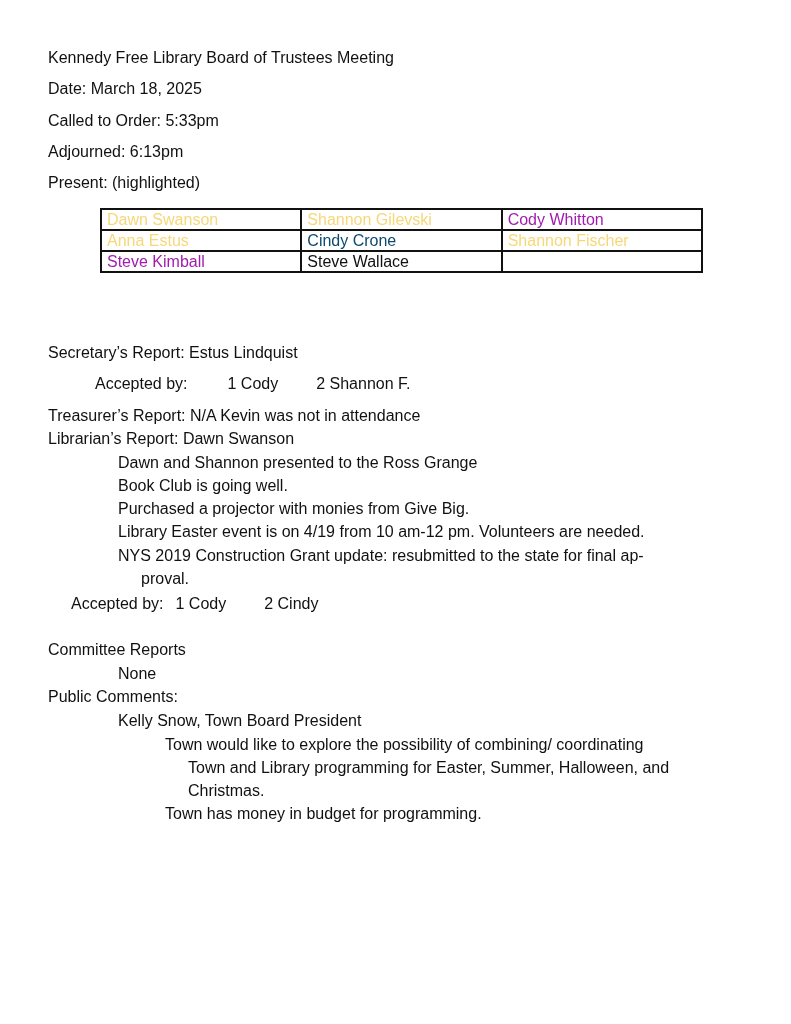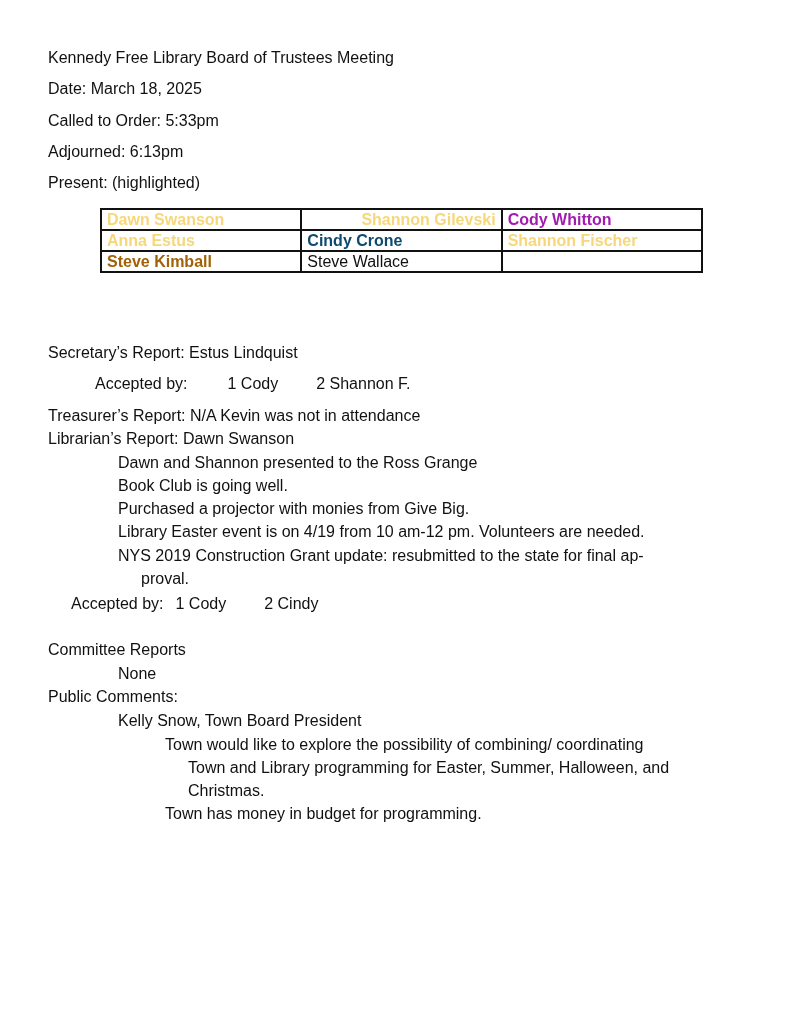--- a/index.html
+++ b/index.html
@@ -9,47 +9,47 @@
   }
   .line { position: absolute; white-space: nowrap; line-height: 20px; text-align: center; }
   table.present {
     position: absolute; left: 100px; top: 208px; width: 603px;
     border-collapse: collapse; table-layout: fixed;
   }
   table.present td {
     border: 2px solid #111; height: 19px; padding: 0 5px; font-size: 16px;
     line-height: 19px; white-space: nowrap; overflow: hidden;
   }
-  td.hl { color: #f6d77a; font-weight: bold; }
+  td.hl { color: #f6d77a; font-weight: normal; }
   .tab { display: inline-block; }
 </style>
 </head>
 <body>
 
 <div>
   <div class="line" style="left:48px;top:48px">Kennedy Free Library Board of Trustees Meeting</div>
   <div class="line" style="left:48px;top:79px">Date: March 18, 2025</div>
   <div class="line" style="left:48px;top:111px">Called to Order: 5:33pm</div>
   <div class="line" style="left:48px;top:142px">Adjourned: 6:13pm</div>
   <div class="line" style="left:48px;top:173px">Present: (highlighted)</div>
 
   <table class="present">
     <tbody id="attendance-body">
         <tr>
           <td class="hl" style="color: rgb(246, 215, 122);">Dawn Swanson</td>
-          <td class="hl" style="color: rgb(246, 215, 122); text-align: right;">Shannon Gilevski</td>
+          <td class="hl" style="color: rgb(246, 215, 122);">Shannon Gilevski</td>
           <td class="hl" style="color: #a21caf;">Cody Whitton</td>
         </tr>
         <tr>
           <td class="hl" style="color: rgb(246, 215, 122);">Anna Estus</td>
           <td class="hl" style="color: #0c4a6e; margin-left: 42px;">Cindy Crone</td>
           <td class="hl" style="color: rgb(246, 215, 122);">Shannon Fischer</td>
         </tr>
         <tr>
-          <td class="hl" style="color: #a16207;">Steve Kimball</td>
+          <td class="hl" style="color: #a21caf;">Steve Kimball</td>
           <td>Steve Wallace</td>
           <td></td>
         </tr>
       </tbody>
   </table>
 
   <div class="line" style="left:48px;top:343px">Secretary’s Report: Estus Lindquist</div>
   <div class="line" style="left:95px;top:374px">
     <span>Accepted by:</span><span class="tab" style="width:40px"></span><span>1 Cody</span><span class="tab" style="width:38px"></span><span>2 Shannon F.</span>
   </div>

